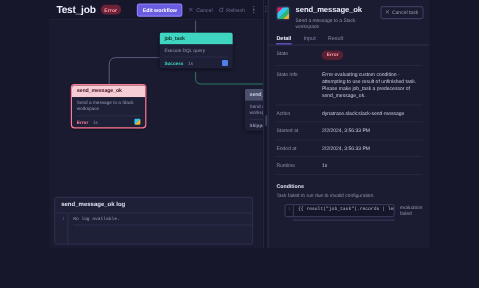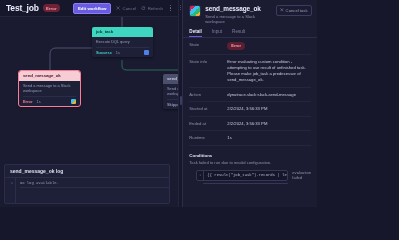--- a/index.html
+++ b/index.html
@@ -3,21 +3,21 @@
 <meta charset="utf-8">
 <style>
   * { box-sizing: border-box; margin: 0; padding: 0; }
   html, body {
     width: 399px; height: 207px;
     background: #16172b;
     font-family: "Liberation Sans", sans-serif;
     color: #c8cade;
     overflow: hidden;
   }
-  .app { position: relative; width: 317px; height: 207px; display: flex; }
+  .app { position: relative; width: 317px; height: 207px; display: flex; margin-left: 41px; }
 
   
   .left { position: relative; width: 228px; height: 207px; display: flex; flex-direction: column; background: #16172b; }
 
   .topbar {
     height: 17px; flex: 0 0 17px;
     display: flex; align-items: center;
     padding: 0 5px 0 6px;
     background: #16172b;
     border-bottom: 1px solid #23243d;

